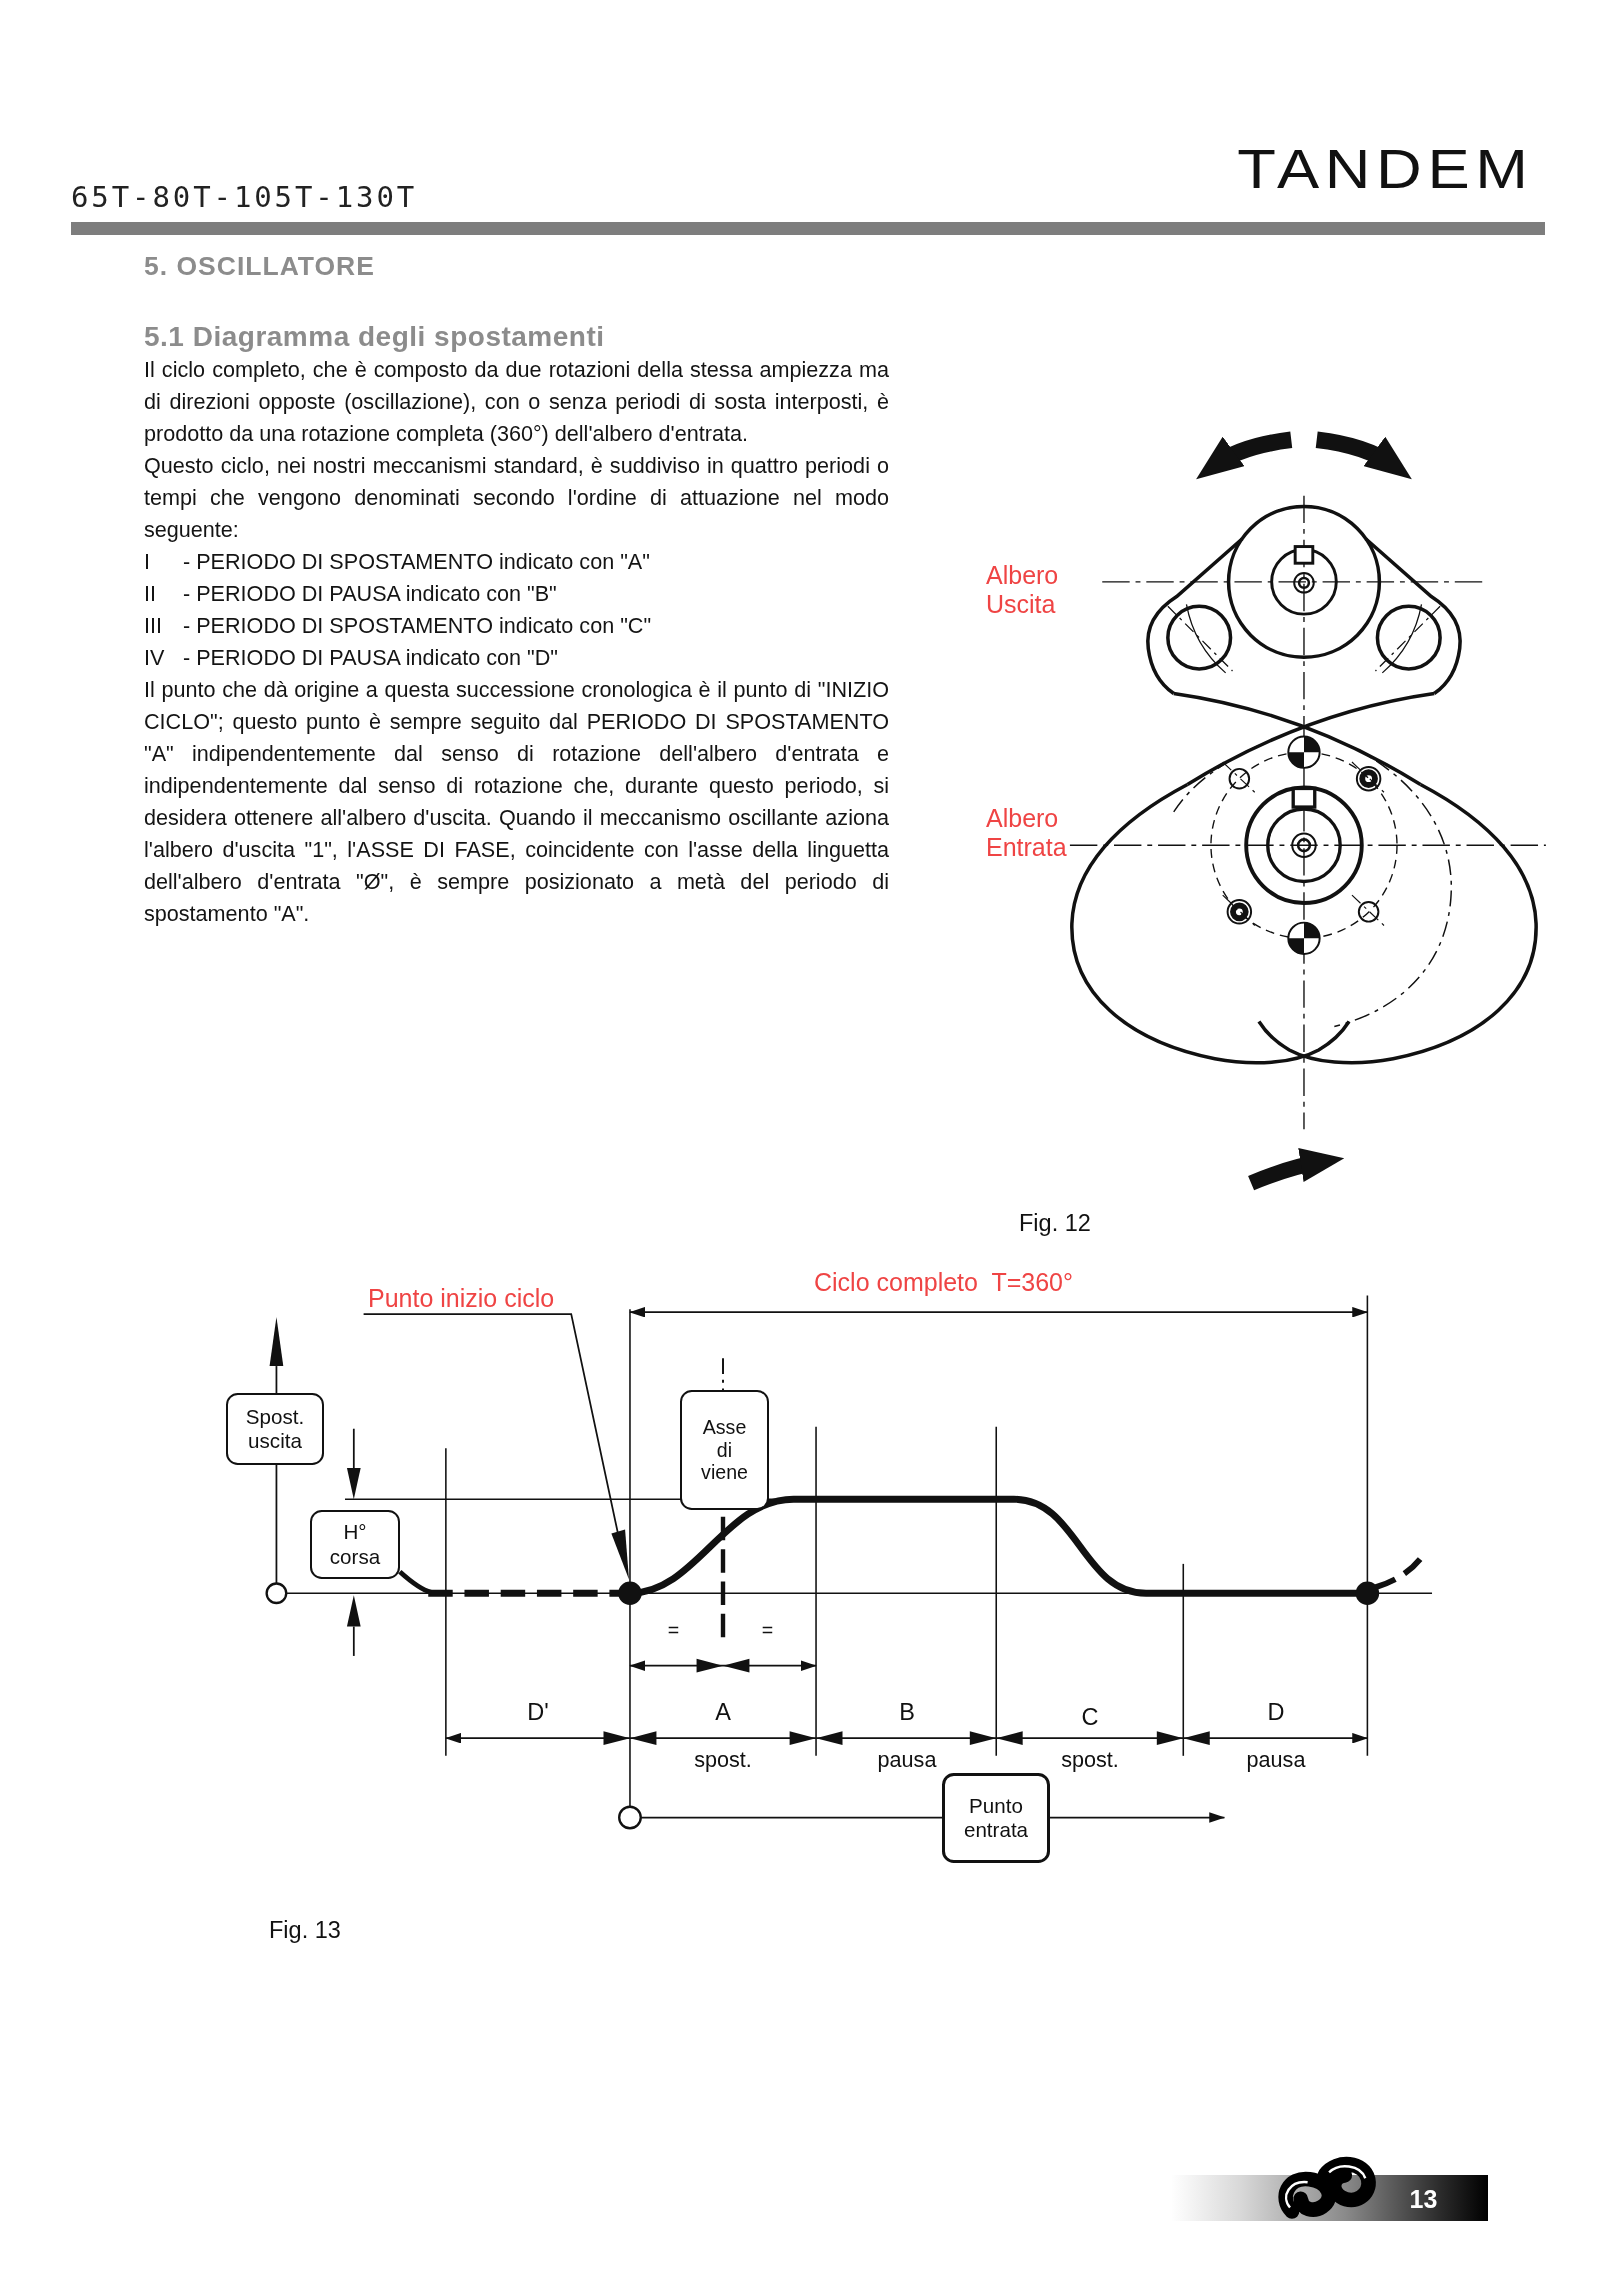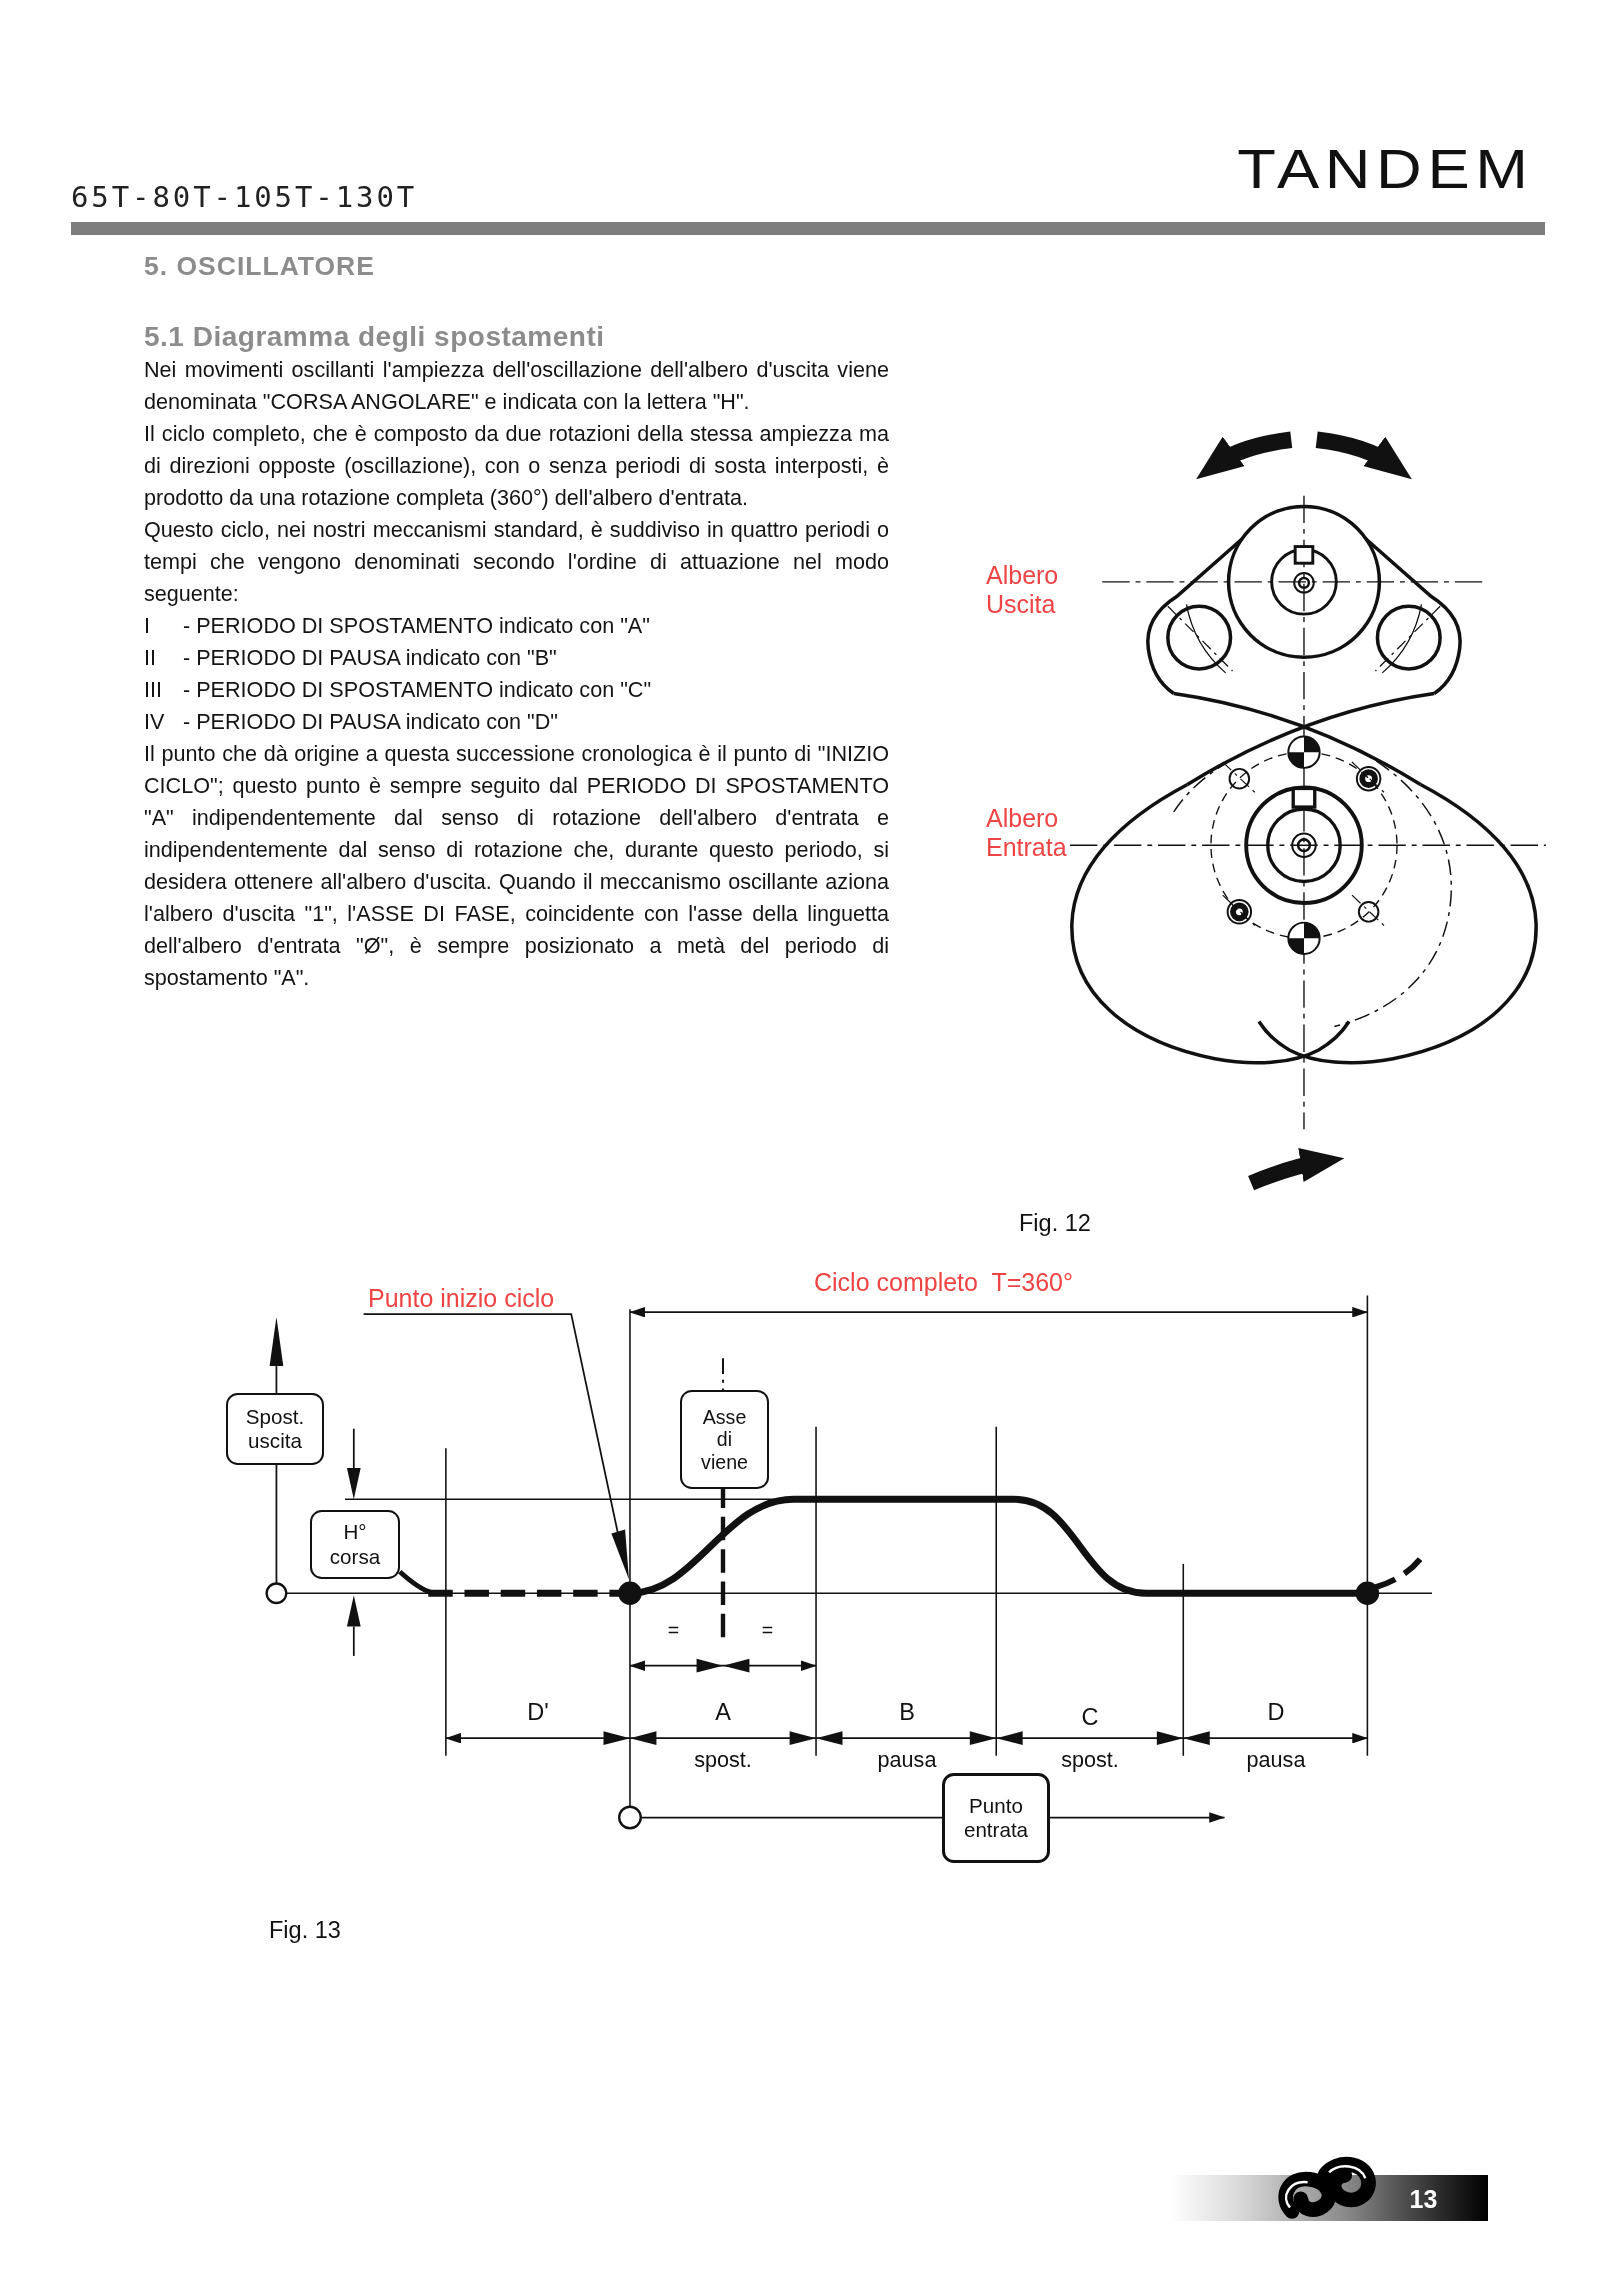--- a/index.html
+++ b/index.html
@@ -69,21 +69,20 @@
 <body>
 
 <div class="abs models">65T-80T-105T-130T</div>
 <div class="abs brand">TANDEM</div>
 <div class="abs rule"></div>
 
 <div class="abs h1">5. OSCILLATORE</div>
 <div class="abs h2">5.1 Diagramma degli spostamenti</div>
 
 <div class="abs body-col">
-  <p>Nei movimenti oscillanti l'ampiezza dell'oscillazione dell'albero d'uscita viene denominata "CORSA ANGOLARE" e indicata con la lettera "H".</p>
   <p>Il ciclo completo, che è composto da due rotazioni della stessa ampiezza ma di direzioni opposte (oscillazione), con o senza periodi di sosta interposti, è prodotto da una rotazione completa (360°) dell'albero d'entrata.</p>
   <p>Questo ciclo, nei nostri meccanismi standard, è suddiviso in quattro periodi o tempi che vengono denominati secondo l'ordine di attuazione nel modo seguente:</p>
   <div class="list">
     <div class="row">
       <span class="rn">I</span>
       <span>- PERIODO DI SPOSTAMENTO indicato con "A"</span>
     </div>
     <div class="row">
       <span class="rn">II</span>
       <span>- PERIODO DI PAUSA indicato con "B"</span>
@@ -266,21 +265,21 @@
 <div class="abs figtext ws-pre" style="left:814px;top:1268px;width:372px;text-align:left;">Ciclo completo  T=360°</div>
 
 <div class="abs rbox" style="left:226px;top:1393px;width:98px;height:72px;">
   <div>Spost.</div>
   <div>uscita</div>
 </div>
 <div class="abs rbox" style="left:310px;top:1510px;width:90px;height:69px;">
   <div>H°</div>
   <div>corsa</div>
 </div>
-<div class="abs rbox" style="left:680px;top:1390px;width:89px;height:99px;font-size:19.6px;line-height:22.5px;">
+<div class="abs rbox" style="left:680px;top:1390px;width:89px;height:120px;font-size:19.6px;line-height:22.5px;">
   <div>Asse</div>
   <div>di</div>
   <div>viene</div>
 </div>
 
 <div class="abs eq" style="left:657px;top:1619px;">=</div>
 <div class="abs eq" style="left:751px;top:1619px;">=</div>
 
 <div class="abs seglabel" style="left:494px;top:1699px;">D'</div>
 <div class="abs seglabel" style="left:679px;top:1699px;">A</div>

